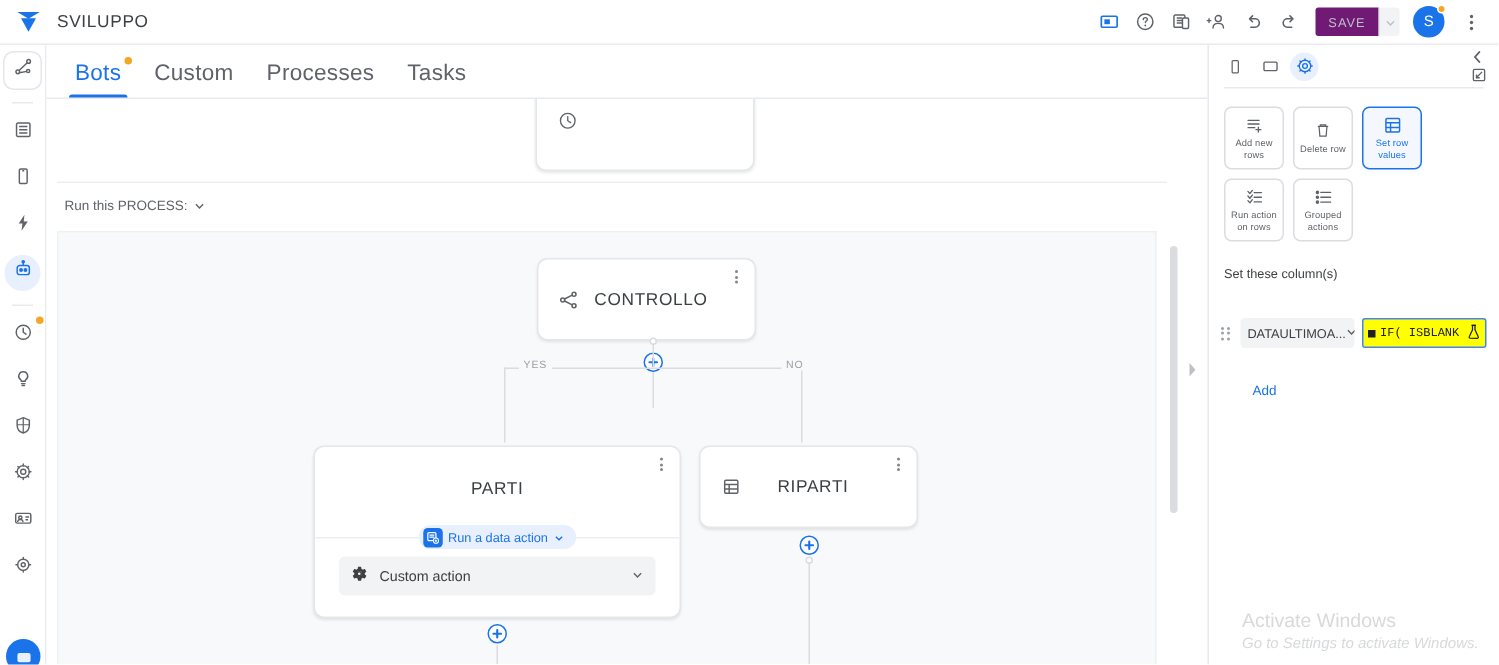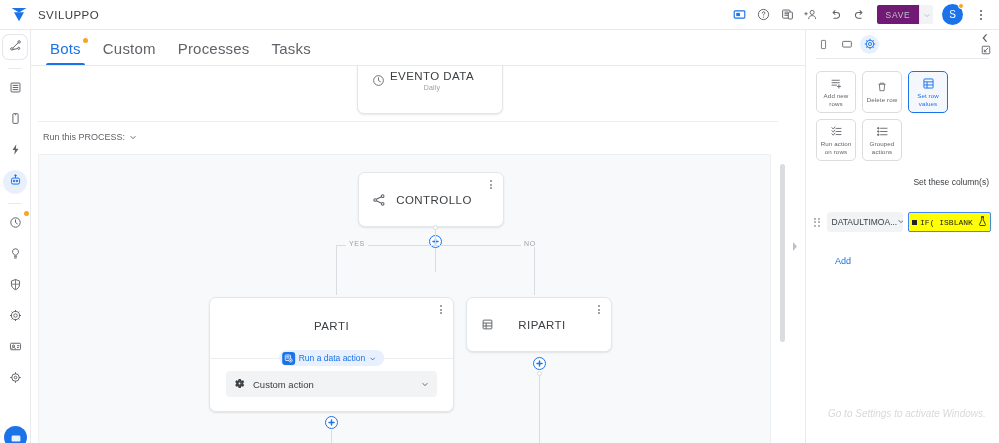--- a/index.html
+++ b/index.html
@@ -250,21 +250,21 @@
   }
   .act-card.sel { border: 1.5px solid #1a73e8; background: #f4f8fe; }
   .act-card .aic { color: #5f6368; height: 14px; display:flex; align-items:center; }
   .act-card.sel .aic { color: #1a73e8; }
   .act-label {
     font-size: 6.2px; color: #5f6368; text-align: center; line-height: 1.25; letter-spacing: .1px;
   }
   .act-card.sel .act-label { color: #1a73e8; }
 
   .section-label {
-    font-size: 8.5px; color: #3c4043; padding: 16px 10px 7px 10px; text-align: right;
+    font-size: 8.5px; color: #3c4043; padding: 16px 10px 7px 10px;
   }
   .col-row { display: flex; align-items: center; gap: 5px; padding: 18px 8px; }
   .drag-dots {
     width: 8px; display: grid; grid-template-columns: 2px 2px; gap: 1.5px 2px;
     cursor: grab;
   }
   .drag-dots i { width: 2px; height: 2px; background: #9aa0a6; border-radius: 50%; display:block; }
   .col-select {
     width: 80px; height: 20px; background: #f1f3f4; border-radius: 3px;
     display: flex; align-items: center; padding: 0 5px; font-size: 8.5px;
@@ -493,24 +493,20 @@
 
       <div class="top-strip"></div>
 
       <div class="node" id="node-evento">
         <div class="node-head">
           <div class="node-ico">
             <svg width="13" height="13" viewBox="0 0 16 16" fill="none" stroke="currentColor" stroke-width="1.1">
               <circle cx="8" cy="8" r="6"></circle>
                 <path d="M8 4.6V8l2.4 1.5" stroke-linecap="round"></path>
             </svg>
-          </div>
-          <div class="node-title-wrap">
-            <div class="node-title">EVENTO DATA</div>
-            <div class="node-sub">Daily</div>
           </div>
 
         </div>
       </div>
 
       <div class="run-process">
         <span>Run this PROCESS:</span>
         <svg width="8" height="8" viewBox="0 0 10 10">
             <path d="M2 4l3 3 3-3" fill="none" stroke="#5f6368" stroke-width="1.2"></path>
           </svg>
@@ -753,16 +749,17 @@
             <path d="M3.2 1h3.6"></path>
           </svg>
         </span>
       </div>
     </div>
 
     <div class="add-btn">Add</div>
   </div>
 
   <div class="watermark">
+    <div class="wm1">Activate Windows</div>
     <div class="wm2">Go to Settings to activate Windows.</div>
   </div>
 
 </div>
 
 </body></html>

